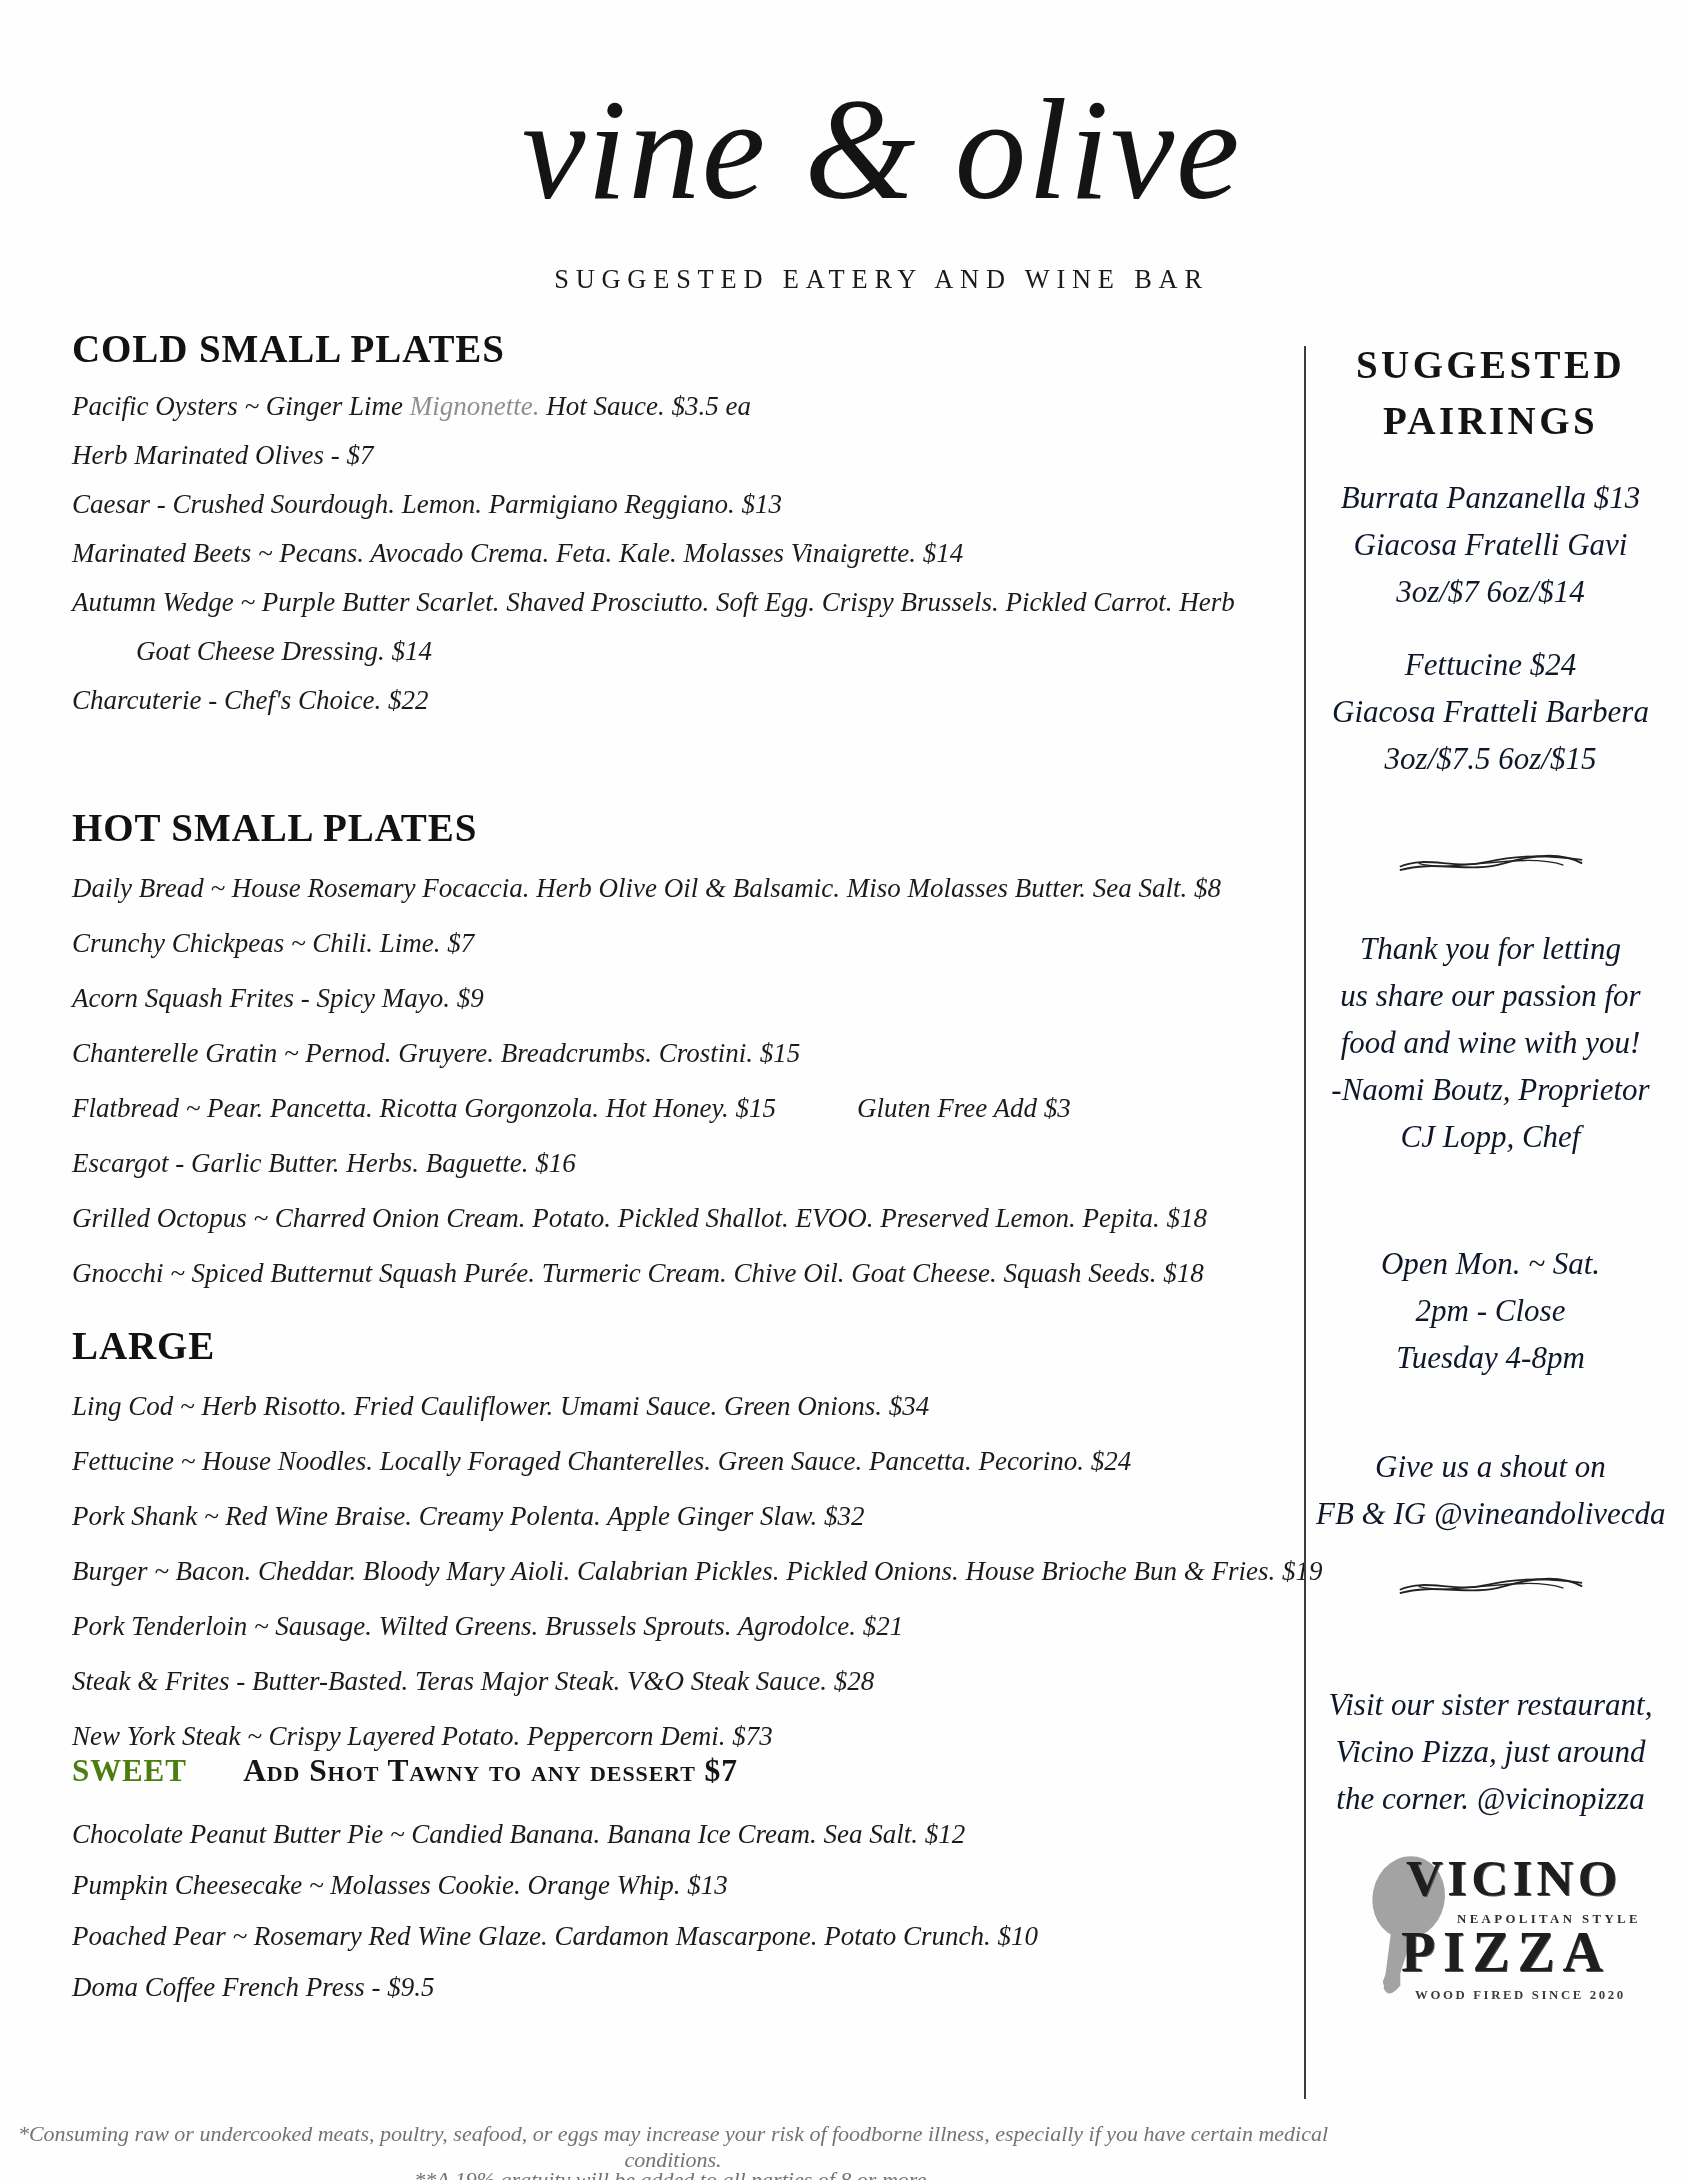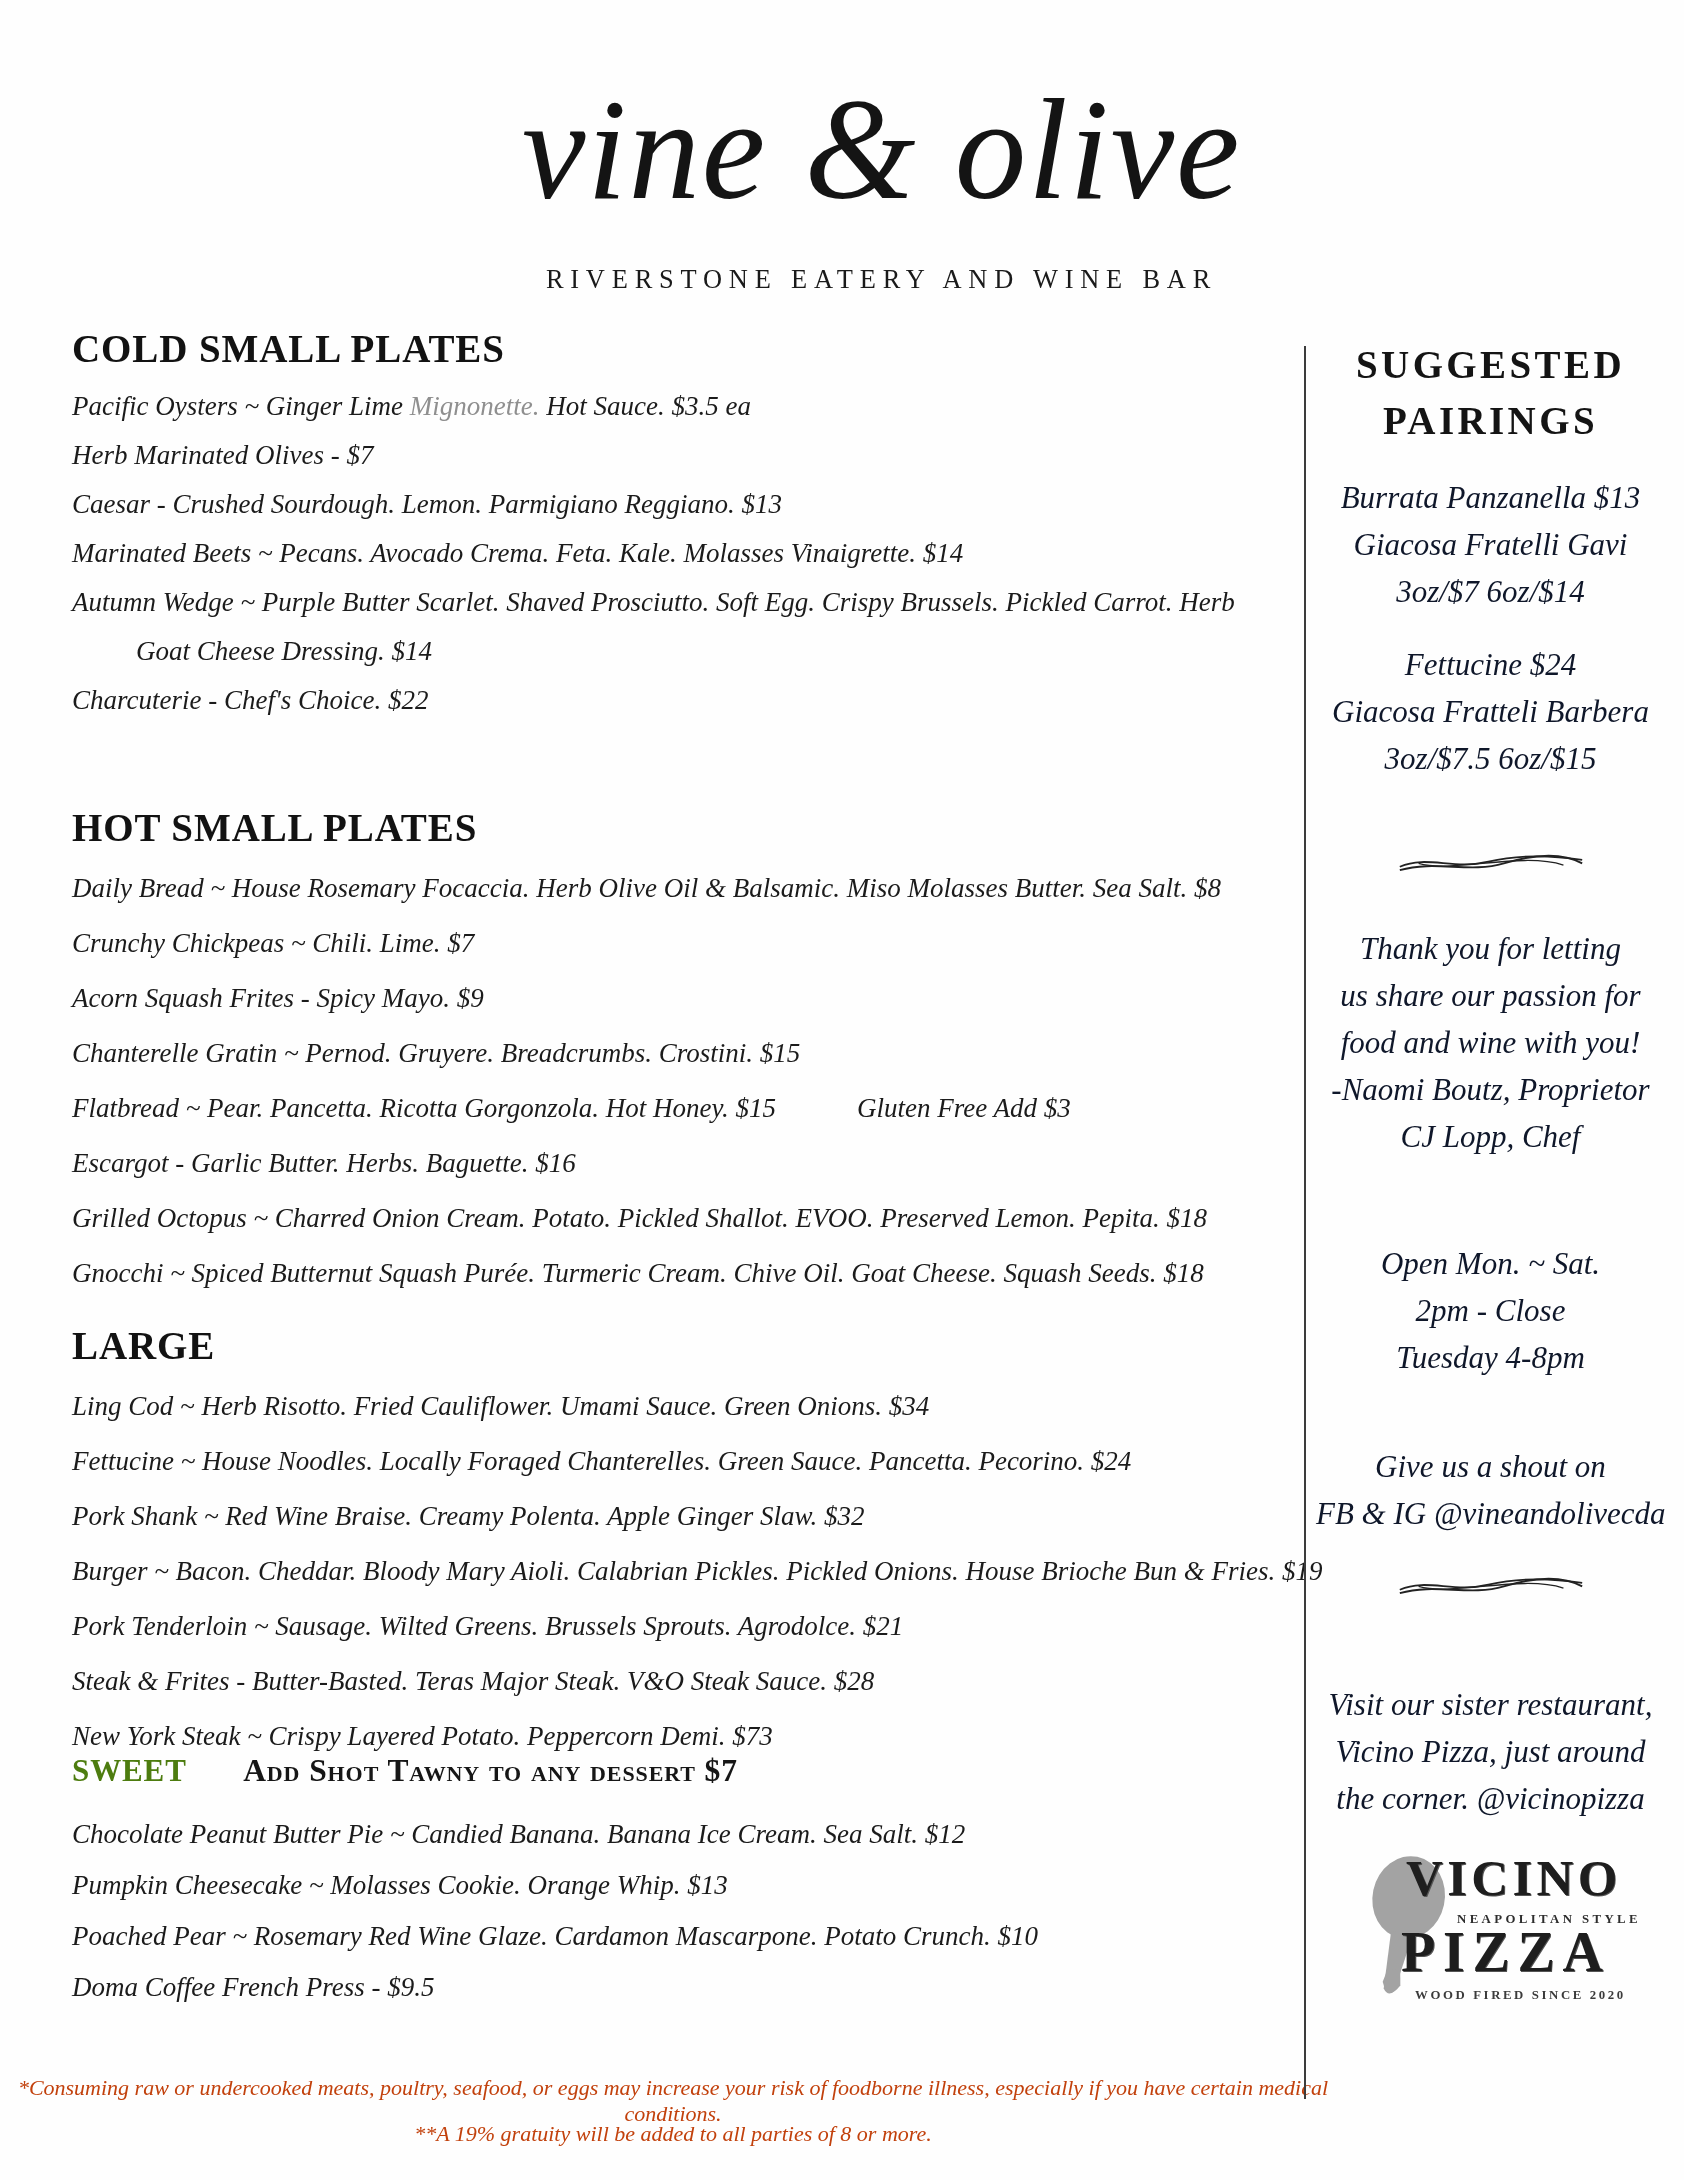--- a/index.html
+++ b/index.html
@@ -40,21 +40,21 @@
   .sweet-title{font-size:31px;font-weight:700;letter-spacing:0.9px;color:#4d7c0f;display:inline-block;vertical-align:baseline;}
   .sweet-note{
     display:inline-block;margin-left:53px;font-size:31.5px;font-weight:600;
     font-variant:small-caps;letter-spacing:0.9px;color:#161616;vertical-align:baseline;
   }
   .sweet-items{margin-top:20.4px;}
   
   .footnote{
     position:absolute;left:0;width:1346px;text-align:center;
     font-family:"Liberation Serif", serif;font-style:italic;
-    font-size:22px;color:#c2410c;
+    font-size:22px;color:#737373;margin-top:46px;
   }
   
   .v-divider{position:absolute;background:#3c3c3c;width:1.7px;}
   
   .side{position:absolute;left:1316px;width:349px;text-align:center;}
   .side-title{
     font-size:39px;font-weight:700;letter-spacing:3.4px;line-height:56px;color:#141414;
   }
   .side-line{
     font-family:"Liberation Serif", serif;font-style:italic;
@@ -81,21 +81,21 @@
     letter-spacing:2.6px;color:#3b3b3b;white-space:nowrap;
   }
 </style>
 </head>
 <body>
 
 <div class="page">
 
   <div class="logo-block">
     <div class="logo-script">vine &amp; olive</div>
-    <div class="tagline">RIVERSTONE EATERY AND WINE BAR</div>
+    <div class="tagline">SUGGESTED EATERY AND WINE BAR</div>
   </div>
 
   <div class="section lh57" style="top:325px;">
     <div class="sec-title">COLD SMALL PLATES</div>
     <div class="item"><span>Pacific Oysters ~ Ginger Lime </span><span class="muted-word">Mignonette.</span><span> Hot Sauce.  $3.5 ea</span></div>
     <div class="item">Herb Marinated Olives - $7</div>
     <div class="item">Caesar - Crushed Sourdough. Lemon. Parmigiano Reggiano.  $13</div>
     <div class="item">Marinated Beets ~ Pecans. Avocado Crema. Feta. Kale. Molasses Vinaigrette.  $14</div>
     <div class="item">Autumn Wedge ~ Purple Butter Scarlet. Shaved Prosciutto. Soft Egg. Crispy Brussels. Pickled Carrot. Herb</div>
     <div class="item cont-line">Goat Cheese Dressing. $14</div>

